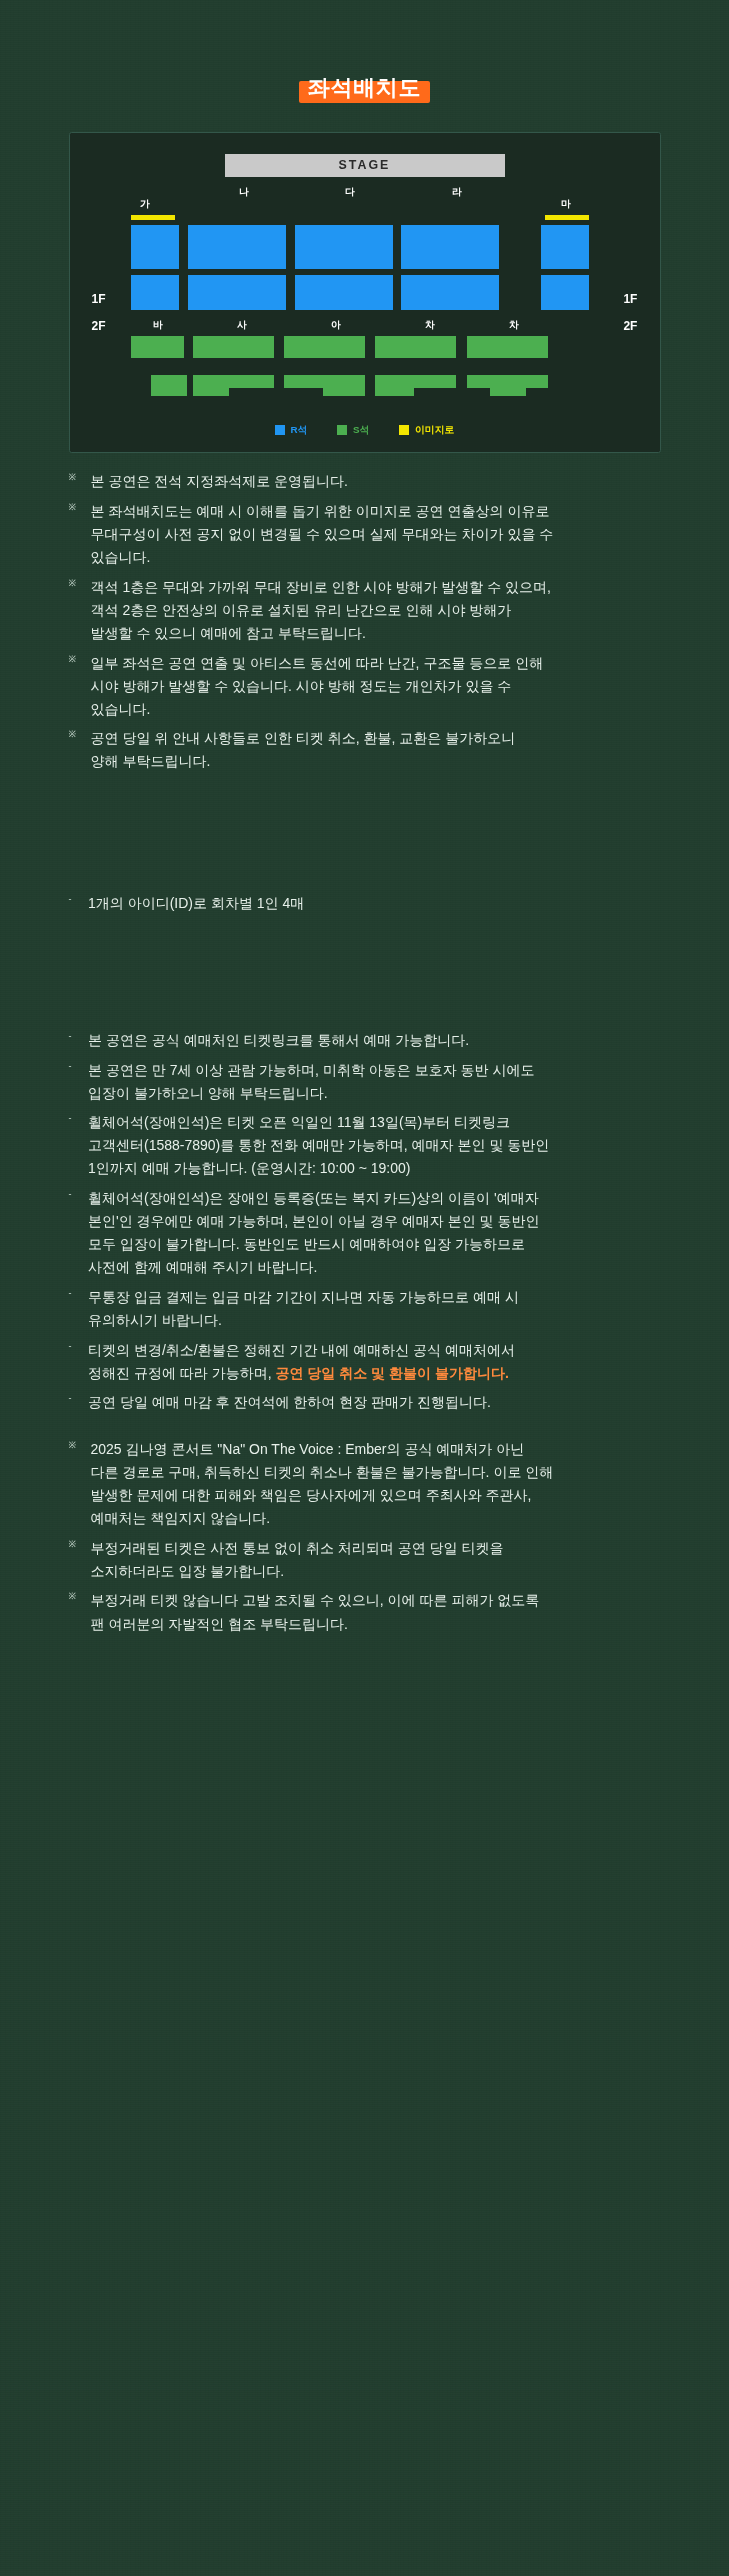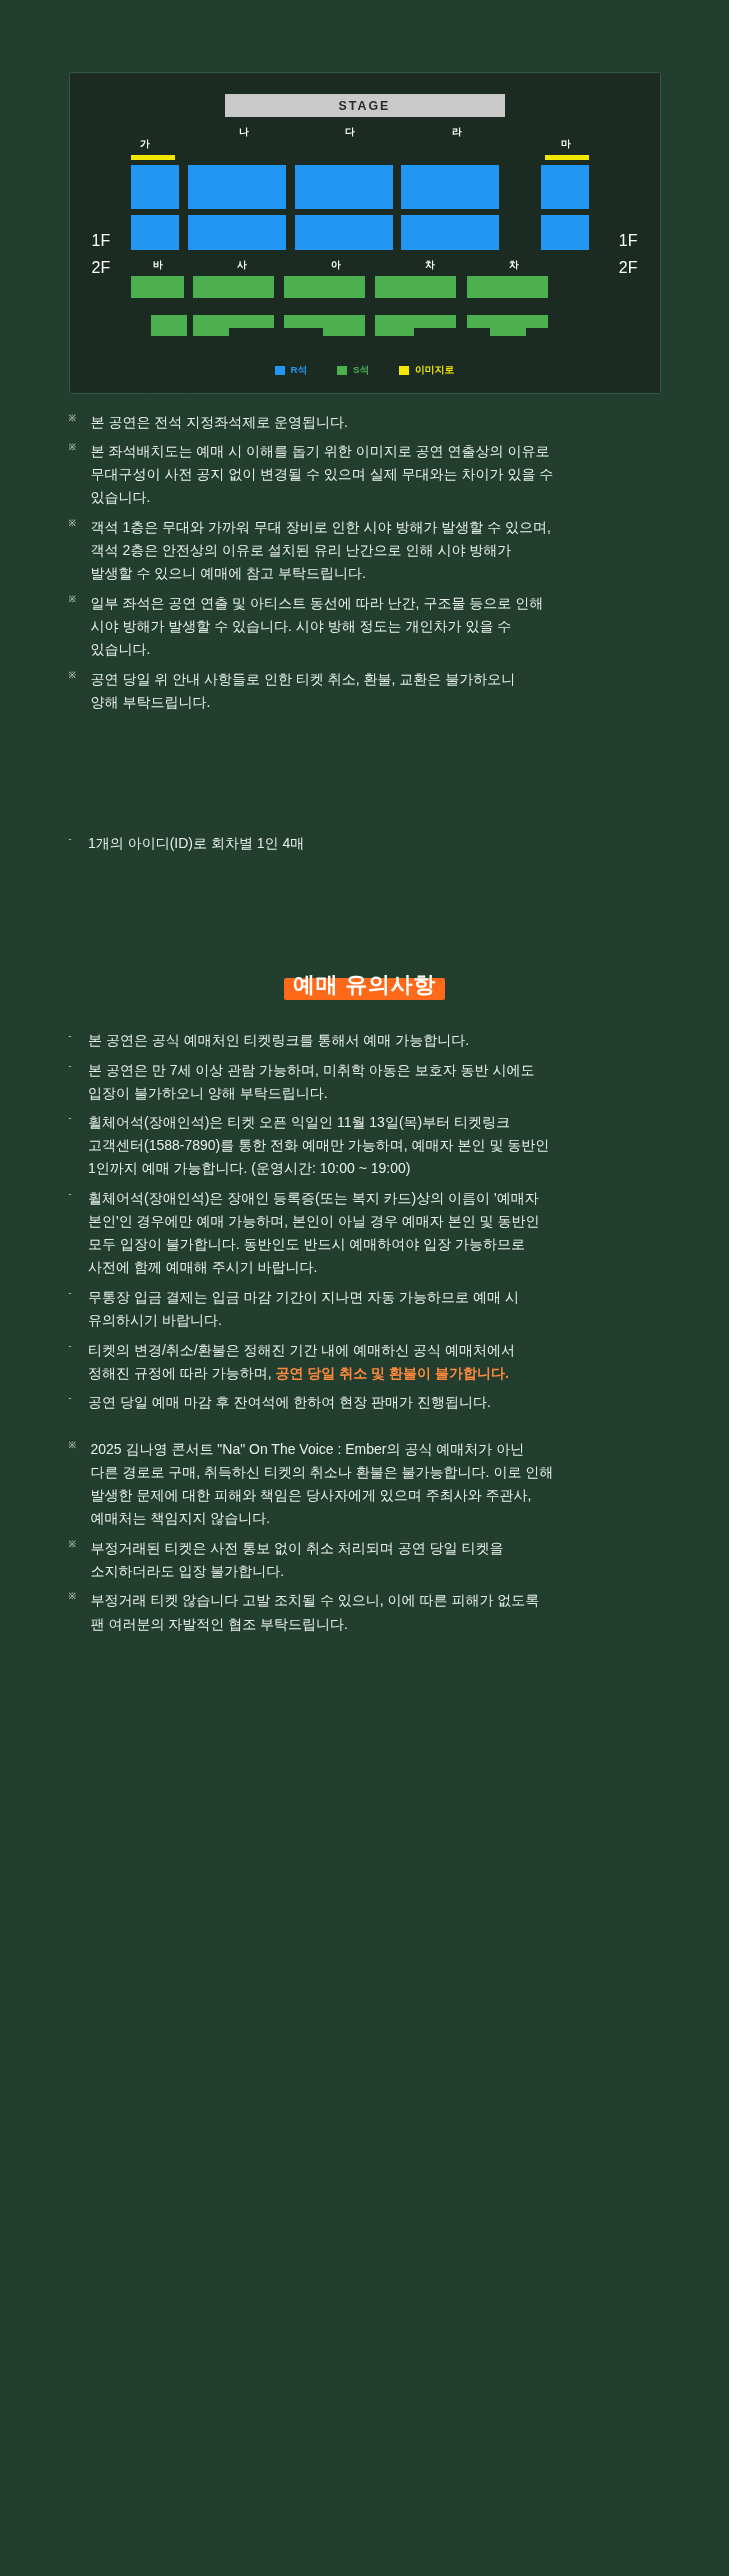--- a/index.html
+++ b/index.html
@@ -96,22 +96,22 @@
     position: relative;
     margin-top: 1.3px;
   }
   .blk { position: absolute; }
   .r-blk { background: #2196f3; }
   .s-blk { background: #4caf50; }
   .wc { background: #f3e600; }
   .floor-lbl {
     position: absolute;
     color: #ffffff;
-    font-size: 16px;
-    font-weight: normal;
+    font-size: 12px;
+    font-weight: bold;
   }
 
   .legend {
     display: flex;
     justify-content: center;
     gap: 30px;
     margin-top: 14.3px;
     padding-top: 3.9px;
   }
   .legend-item {
@@ -193,20 +193,26 @@
     margin: 14.3px auto 0 auto;
   }
   .orange { color: #ff8a3d; font-weight: bold; }
 </style>
 </head>
 <body>
 
 <div class="page">
   <div class="inner">
 
+    <div class="section-title-wrap">
+      <div class="section-title">
+        <span class="hl"></span>
+        <span class="txt">좌석배치도</span>
+      </div>
+    </div>
 
     <div class="seatmap">
       <div class="stage">STAGE</div>
 
       <div class="zone-labels">
         <span class="zl" style="left:51px; top:11.7px;">가</span>
         <span class="zl" style="left:150px; top:0px;">나</span>
         <span class="zl" style="left:256px; top:0px;">다</span>
         <span class="zl" style="left:363px; top:0px;">라</span>
         <span class="zl" style="left:472px; top:11.7px;">마</span>
@@ -312,26 +318,20 @@
 
     <div class="bullet-list">
       <div class="note-row">
         <div class="note-mark dash-mark">-</div>
         <div class="note-text">1개의 아이디(ID)로 회차별 1인 4매</div>
       </div>
     </div>
 
     <div class="gap-xl"></div>
 
-    <div class="section-title-wrap">
-      <div class="section-title">
-        <span class="hl"></span>
-        <span class="txt">예매 유의사항</span>
-      </div>
-    </div>
 
     <div class="bullet-list" style="margin-top:0;">
       <div class="note-row">
         <div class="note-mark dash-mark">-</div>
         <div class="note-text">본 공연은 공식 예매처인 티켓링크를 통해서 예매 가능합니다.</div>
       </div>
       <div class="note-row">
         <div class="note-mark dash-mark">-</div>
         <div class="note-text">본 공연은 만 7세 이상 관람 가능하며, 미취학 아동은 보호자 동반 시에도
 입장이 불가하오니 양해 부탁드립니다.</div>

